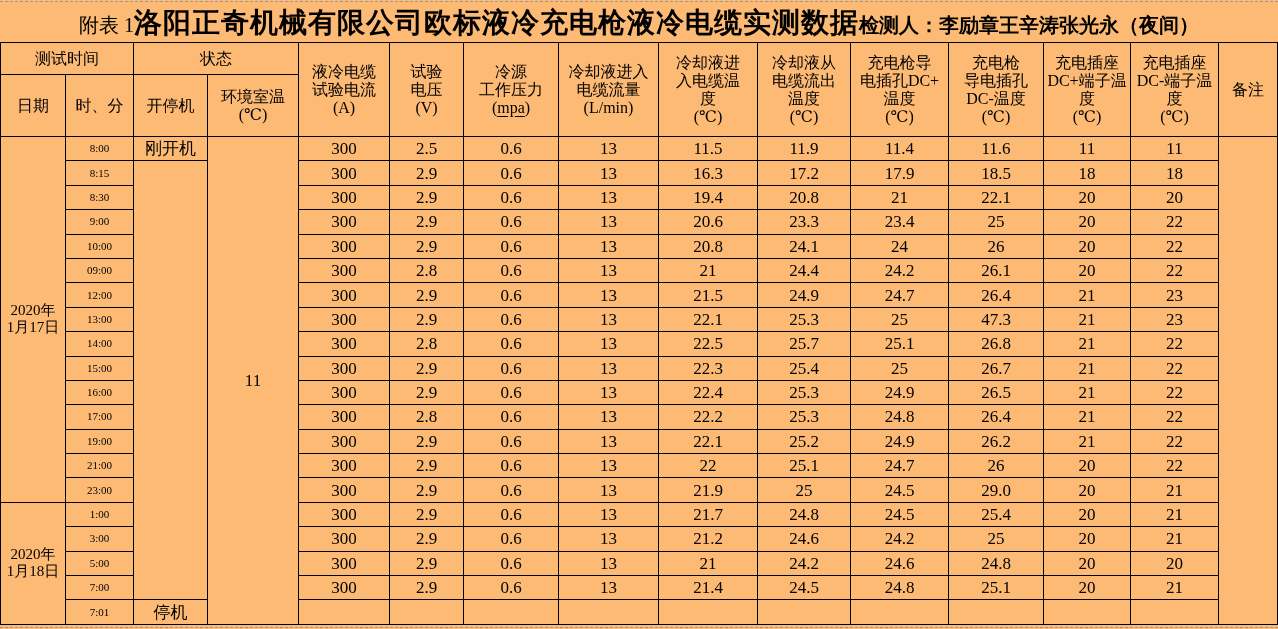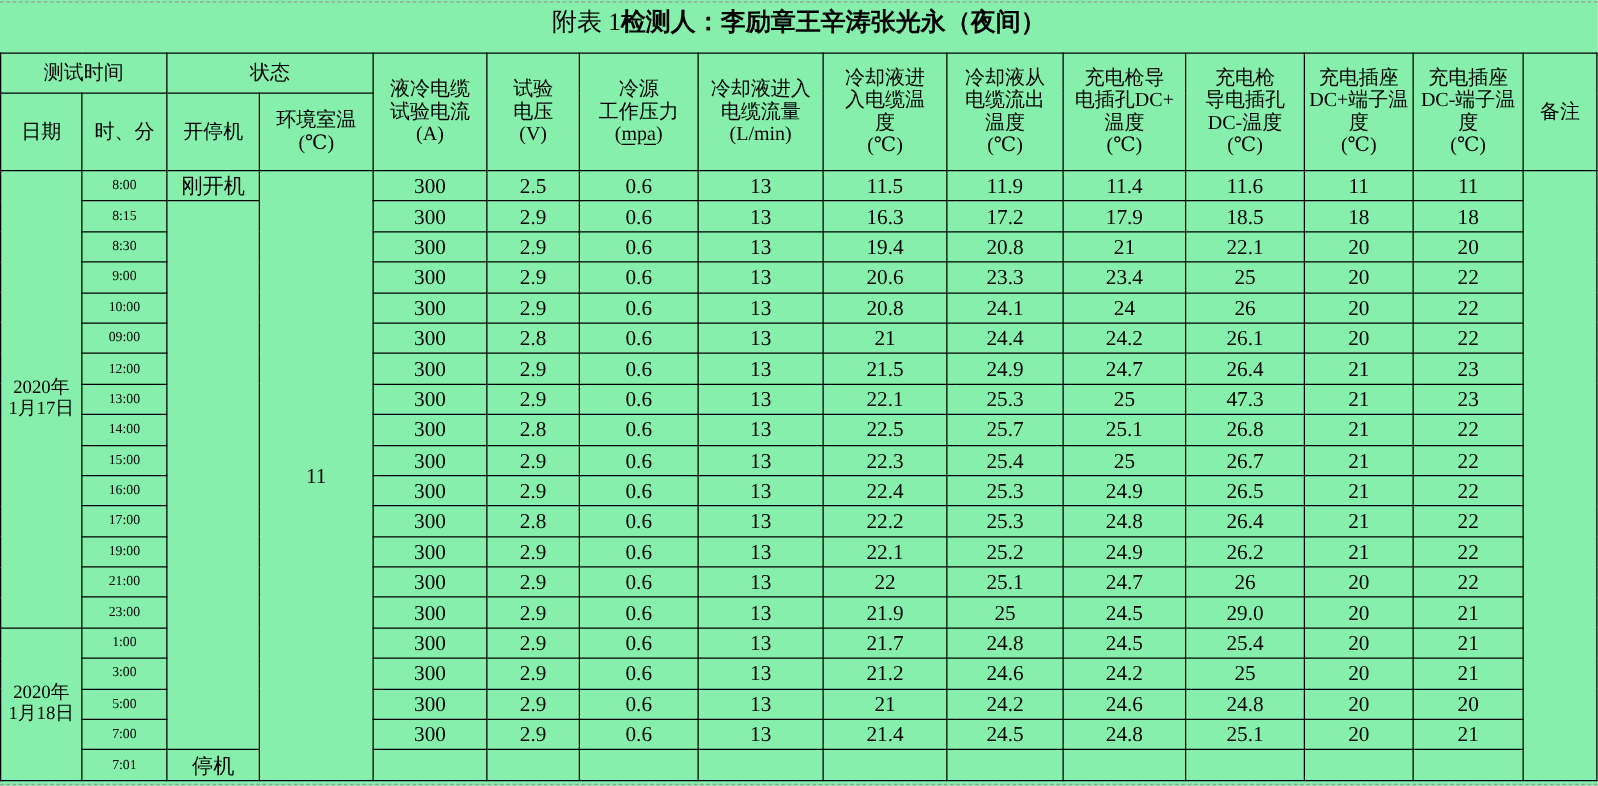--- a/index.html
+++ b/index.html
@@ -2,21 +2,21 @@
 <html><head>
 <meta charset="utf-8">
 <style>
   * { box-sizing: border-box; }
   html, body { margin: 0; padding: 0; }
   body {
     width: 1278px; height: 629px; overflow: hidden;
     background: #ffffff; color: #000000;
     font-family: "Liberation Serif", "DejaVu Serif", serif;
   }
-  .page { position: relative; width: 1278px; height: 629px; background: #86efac; }
+  .page { position: relative; width: 1278px; height: 629px; background: #fdba74; }
   .boundary { position: absolute; left: 0; width: 1278px; height: 0; border-top: 1px dashed #999999; }
   .boundary.top { top: 1px; }
   .boundary.bottom { top: 627px; }
 
   .title-row {
     height: 42px; width: 1278px;
     display: flex; align-items: baseline; justify-content: center;
     padding-top: 4px; white-space: nowrap;
   }
   .t-prefix { font-size: 20px; font-weight: normal; }
@@ -52,20 +52,21 @@
   }
 </style>
 </head>
 <body>
 
 <div class="page">
   <div class="boundary top"></div>
 
   <div class="title-row">
     <span class="t-prefix">附表 1</span>
+    <span class="t-main">洛阳正奇机械有限公司欧标液冷充电枪液冷电缆实测数据</span>
     <span class="t-inspector"><span>检测人：</span><span>李励章王辛涛张光永（夜间）</span></span>
   </div>
 
   <table class="grid">
     <colgroup>
       <col style="width:65px">
         <col style="width:68px">
         <col style="width:74px">
         <col style="width:91px">
       <col style="width:91px">

